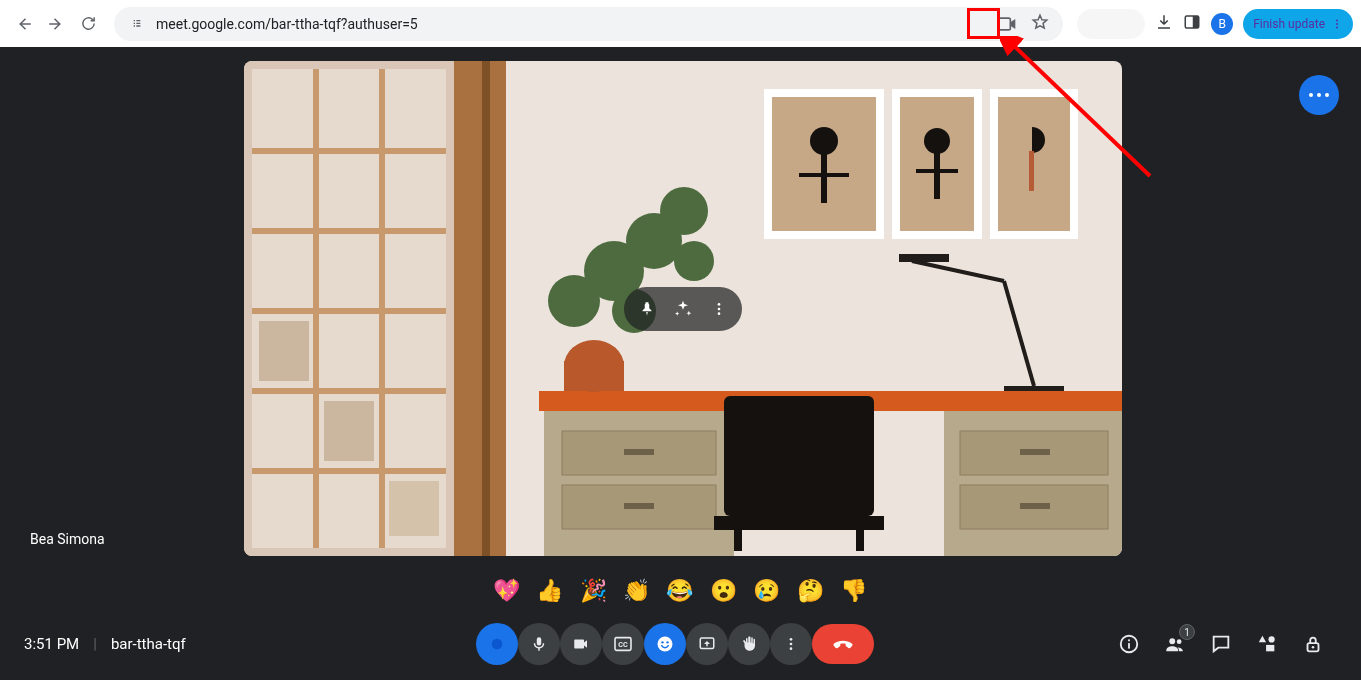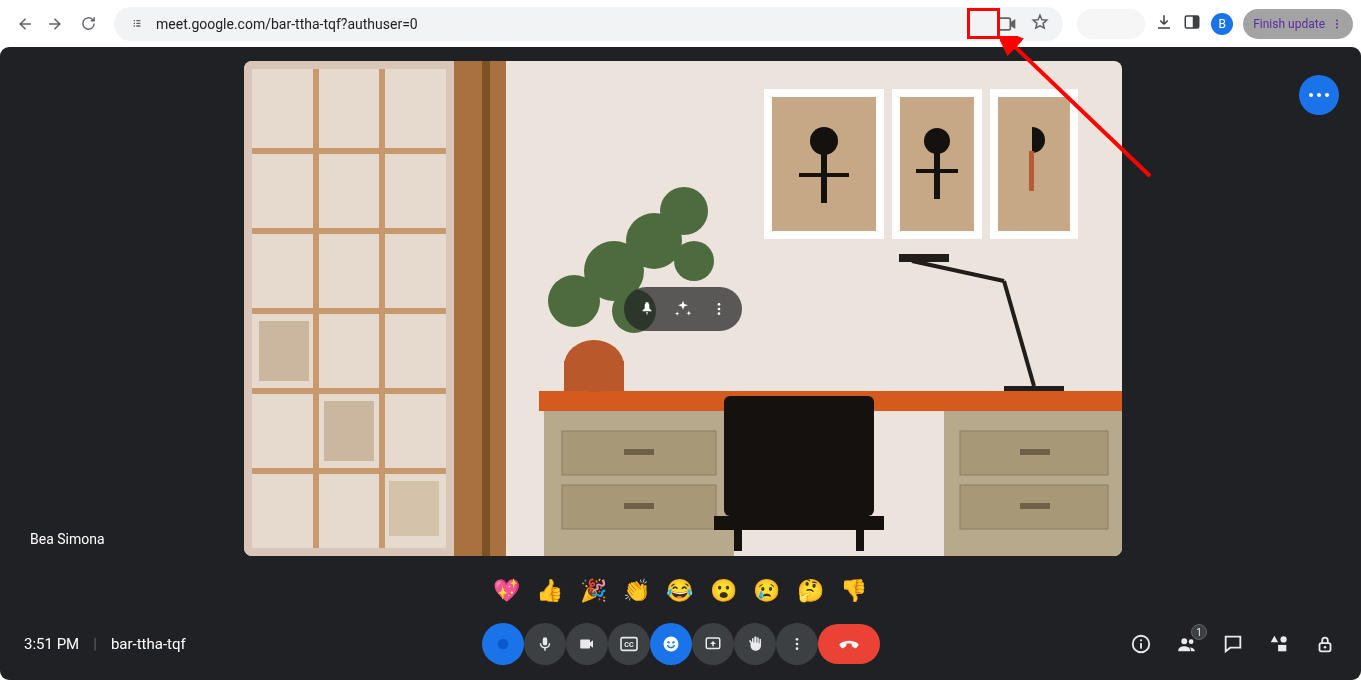--- a/index.html
+++ b/index.html
@@ -10,39 +10,39 @@
 .nav-btn { width:32px; height:32px; border:none; background:transparent; border-radius:50%; display:flex; align-items:center; justify-content:center; color:#5f6368; }
 .omnibox { flex:1; height:34px; background:#f1f3f4; border-radius:17px; margin:0 10px; display:flex; align-items:center; padding:0 14px; font-size:14px; color:#202124; }
 .omnibox .site-icon { width:18px; height:18px; margin-right:10px; color:#5f6368; display:flex; align-items:center; justify-content:center; font-size:13px; }
 .omnibox .url { white-space:nowrap; }
 .omnibox .spacer { flex:1; }
 .omnibox .right-icons { display:flex; align-items:center; gap:10px; color:#5f6368; }
 .cam-box { width:28px; height:24px; display:flex; align-items:center; justify-content:center; }
 .right-cluster { display:flex; align-items:center; gap:10px; padding-left:4px; }
 .ext-blank { width:68px; height:30px; border-radius:15px; background:#f6f6f6; }
 .avatar-b { width:22px; height:22px; border-radius:50%; background:#1a73e8; color:#fff; font-size:12px; display:flex; align-items:center; justify-content:center; }
-.finish-pill { height:30px; border-radius:15px; background:#a3a3a3; color:#5b2da0; font-size:12px; display:flex; align-items:center; padding:0 10px; gap:6px; border:none; }
+.finish-pill { height:30px; border-radius:15px; background:#0ea5e9; color:#5b2da0; font-size:12px; display:flex; align-items:center; padding:0 10px; gap:6px; border:none; }
 
 
 .highlight-box { position:absolute; border:3px solid #ff0000; top:8px; left:967px; width:33px; height:31px; pointer-events:none; z-index:50; }
 .arrow-svg { position:absolute; top:36px; left:1000px; z-index:49; pointer-events:none; }
 
 
-.stage { position:absolute; top:47px; left:0; right:0; bottom:0; background:#202124;border-radius:9px; }
+.stage { position:absolute; top:47px; left:0; right:0; bottom:0; background:#202124; }
 
 .video-tile { position:absolute; left:244px; top:14px; width:878px; height:495px; border-radius:8px; overflow:hidden; }
 .tile-overlay { position:absolute; left:50%; top:50%; transform:translate(-50%,-50%); height:44px; border-radius:22px; background:rgba(32,33,36,.72); display:flex; align-items:center; padding:0 12px; gap:14px; }
 .tile-overlay .ibtn { width:22px; height:22px; display:flex; align-items:center; justify-content:center; color:#fff; }
 
 .participant-name { position:absolute; left:30px; top:484px; color:#fff; font-size:14px; }
 
 .reactions { position:absolute; left:50%; transform:translateX(-50%); top:531px; display:flex; gap:16px; font-size:22px; }
 .reactions span { cursor:pointer; }
 
-.bottom-bar { position:absolute; left:0; right:0; bottom:0; height:72px; display:flex; align-items:center; padding:0 24px; }
+.bottom-bar { position:absolute; left:0; right:12px; bottom:0; height:72px; display:flex; align-items:center; padding:0 24px; }
 .time-block { color:#fff; font-size:15px; display:flex; align-items:center; gap:14px; }
 .time-block .sep { color:#5f6368; }
 
 .center-controls { position:absolute; left:50%; transform:translateX(-50%); display:flex; gap:0; align-items:center; }
 .ctl { width:42px; height:42px; border-radius:50%; background:#3c4043; display:flex; align-items:center; justify-content:center; color:#e8eaed; border:none; }
 .ctl.blue { background:#1a73e8; }
 .ctl.emoji { background:#1a73e8; }
 .hangup { width:62px; height:40px; border-radius:20px; background:#ea4335; display:flex; align-items:center; justify-content:center; border:none; }
 
 .right-controls { margin-left:auto; display:flex; gap:22px; align-items:center; color:#e8eaed; position:relative; }
@@ -71,21 +71,21 @@
         <path fill="none" stroke="#5f6368" stroke-width="2" d="M20 12a8 8 0 1 1-2.34-5.66L20 8M20 3v5h-5"></path>
       </svg>
   </button>
 
   <div class="omnibox">
     <span class="site-icon">
       <svg width="16" height="16" viewBox="0 0 24 24">
           <path fill="#5f6368" d="M7 10h2v2H7zM11 10h6v2h-6zM7 14h2v2H7zM11 14h6v2h-6zM7 6h2v2H7zM11 6h6v2h-6z"></path>
         </svg>
     </span>
-    <span class="url">meet.google.com/bar-ttha-tqf?authuser=0</span>
+    <span class="url">meet.google.com/bar-ttha-tqf?authuser=5</span>
     <span class="spacer"></span>
     <span class="right-icons">
       <span class="cam-box">
         <svg width="20" height="16" viewBox="0 0 24 18">
             <rect x="1" y="2" width="15" height="14" rx="2" fill="none" stroke="#5f6368" stroke-width="2"></rect>
             <path d="M16 7l6-4v12l-6-4z" fill="#5f6368"></path>
           </svg>
       </span>
       <span>
         <svg width="18" height="18" viewBox="0 0 24 24">

